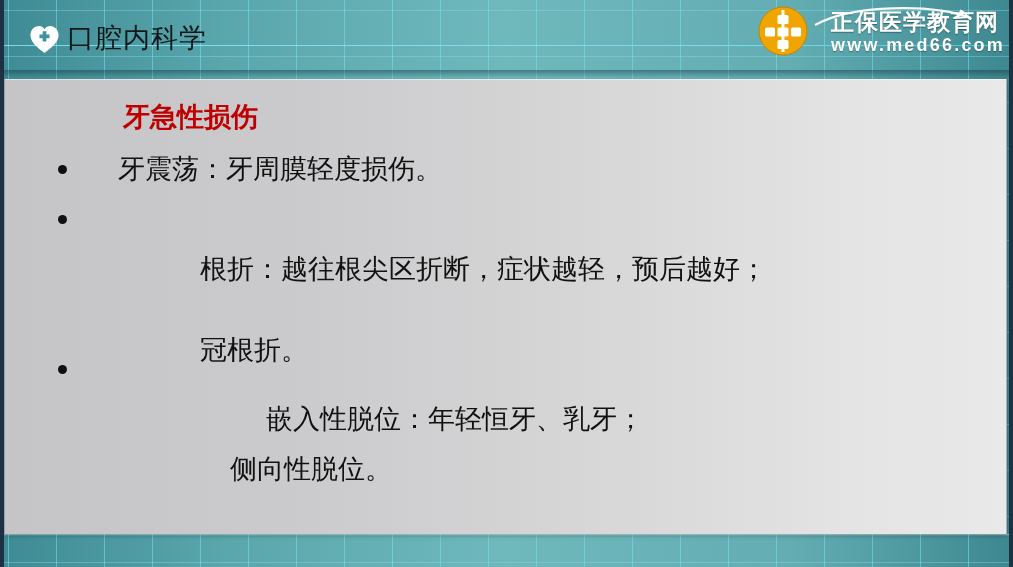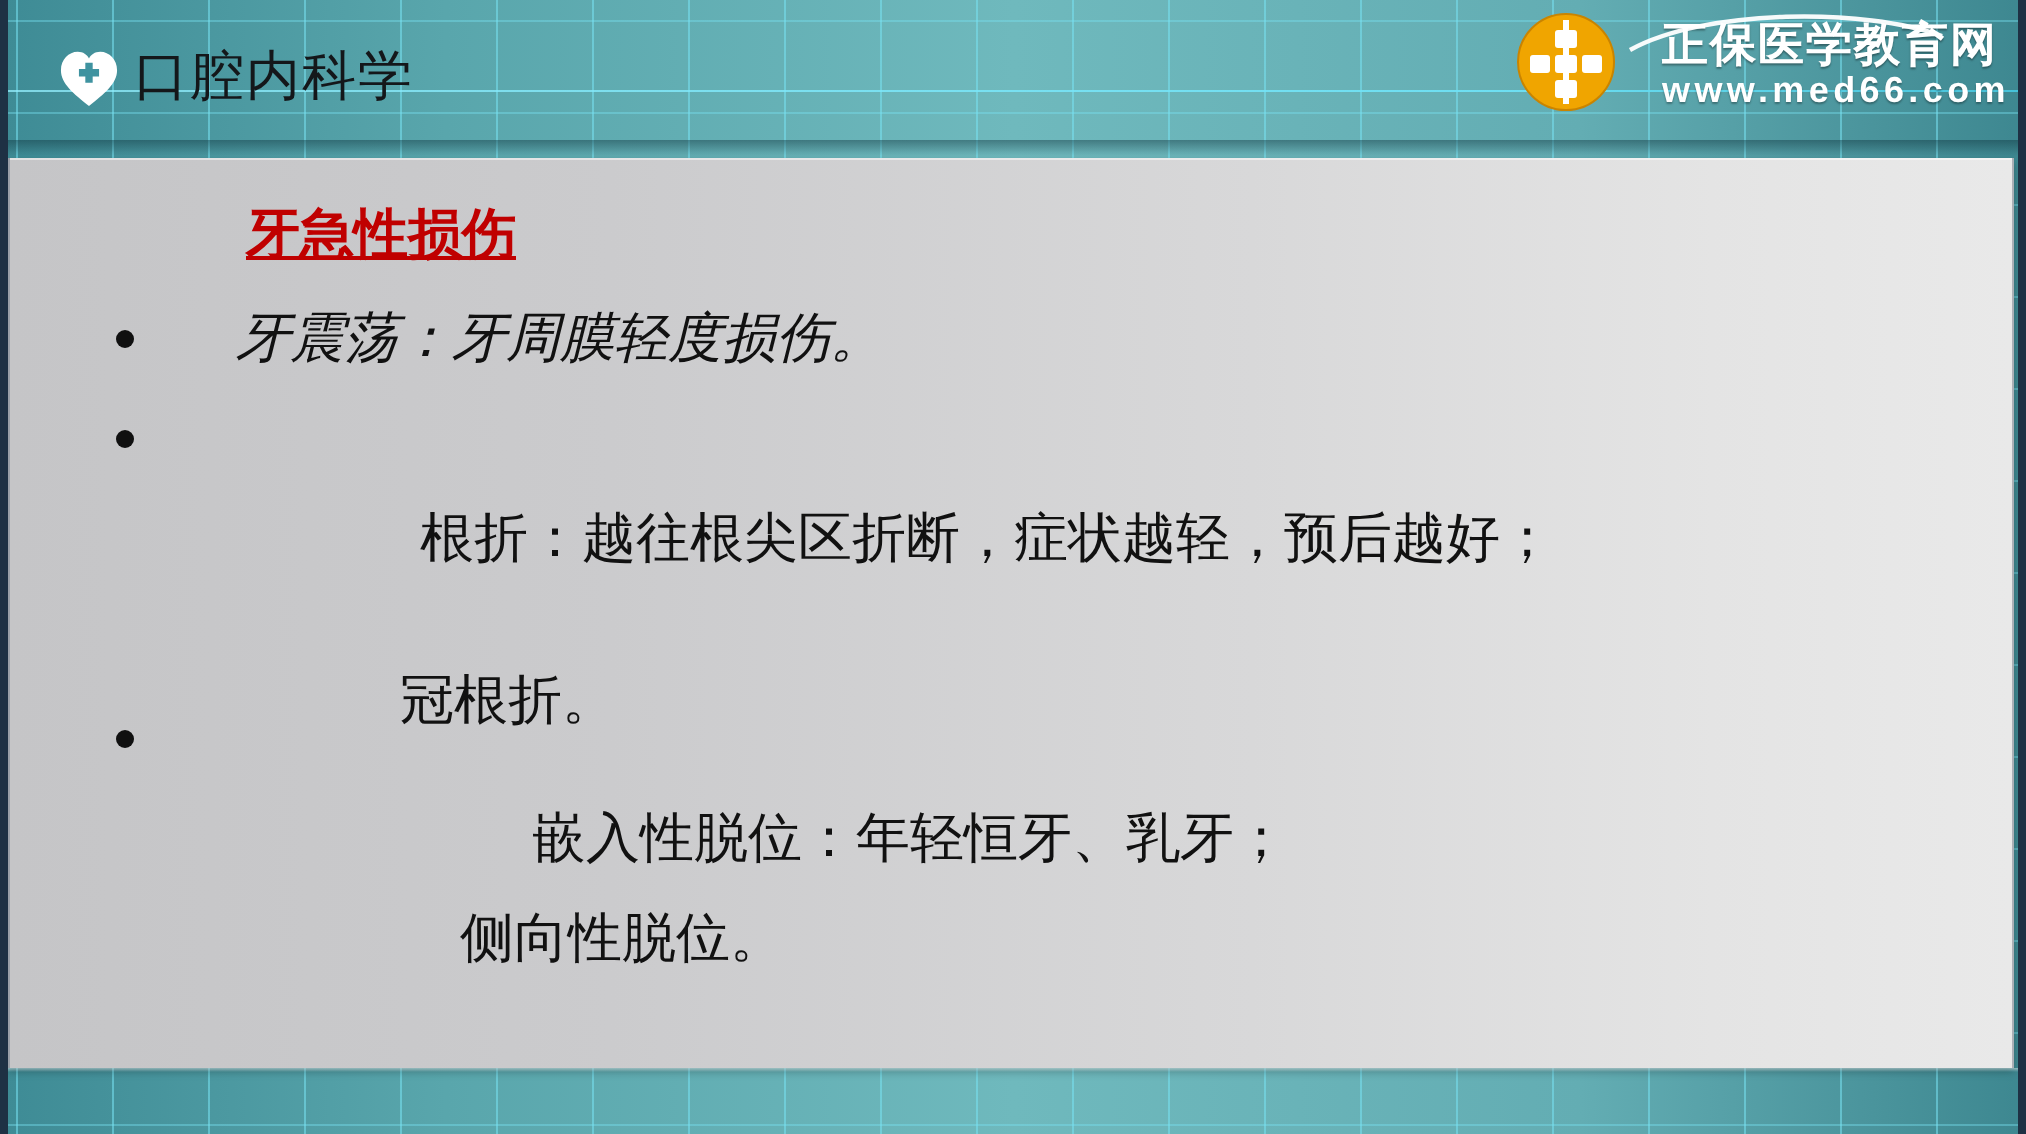--- a/index.html
+++ b/index.html
@@ -212,25 +212,25 @@
         <path d="M2 19 C40 -2 120 -2 158 12" fill="none" stroke="#ffffff" stroke-width="2.2" opacity="0.95"></path>
       </svg>
     </div>
   </div>
 
   <div id="header-shadow"></div>
 
   <div id="content-panel">
     <div id="content-body">
 
-    <div class="line title-red" style="left: 118px; top: 21px; text-decoration: underline;">牙急性损伤</div>
+    <div class="line title-red" style="left: 118px; top: 21px;">牙急性损伤</div>
         <span class="bullet-dot" style="top: 86px;"></span>
-        <div class="line" style="left: 113px; top: 73px; font-style: italic;">牙震荡：牙周膜轻度损伤。</div>
+        <div class="line" style="left: 113px; top: 73px;">牙震荡：牙周膜轻度损伤。</div>
         <span class="bullet-dot" style="top: 136px;"></span>
-        <div class="line" style="left: 205px; top: 173px;">根折：越往根尖区折断，症状越轻，预后越好；</div>
+        <div class="line" style="left: 195px; top: 173px;">根折：越往根尖区折断，症状越轻，预后越好；</div>
         <div class="line" style="left: 195px; top: 229px; margin-top: 25px;">冠根折。</div>
         <span class="bullet-dot" style="top: 286px;"></span>
         <div class="line" style="left: 225px; top: 323px; margin-left: 36px;">嵌入性脱位：年轻恒牙、乳牙；</div>
         <div class="line" style="left: 225px; top: 373px; text-align: center;">侧向性脱位。</div>
       </div>
   </div>
 
   <div id="footer-strip">
     <div id="footer-top-hl"></div>
   </div>

